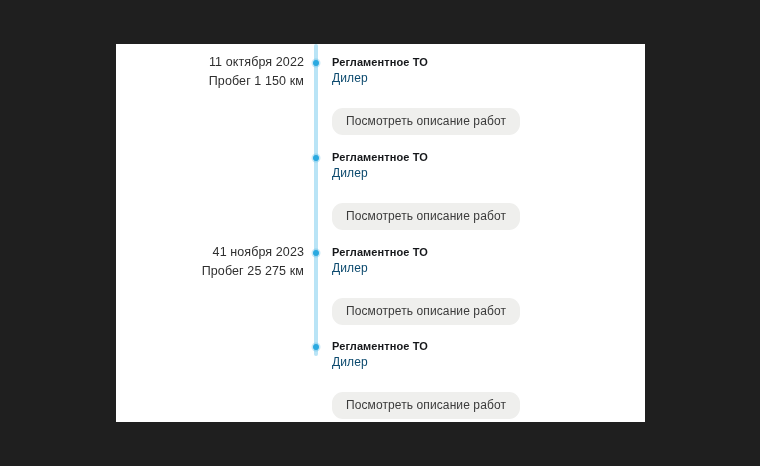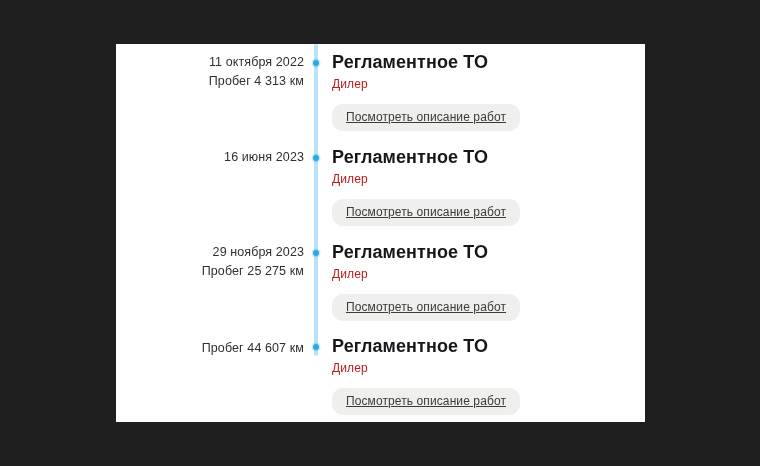--- a/index.html
+++ b/index.html
@@ -101,101 +101,97 @@
     box-shadow: 0 0 0 1.5px rgba(42,169,224,0.25);
   }
 
   .content-col {
     position: absolute;
     left: 216px;
     top: 0px;
     width: 300px;
   }
   .event-title {
-    font-size: 18px;
+    font-size: 11px;
     font-weight: bold;
     color: #15171a;
     line-height: 17px;
     letter-spacing: 0.1px;
     white-space: nowrap;
   }
   .event-source {
     font-size: 12px;
-    color: #b91c1c;
+    color: #0c4a6e;
     line-height: 15px;
-    margin-top: 6px;
     letter-spacing: 0.1px;
     white-space: nowrap;
   }
   .details-button {
     display: inline-block;
-    margin-top: 12px;
+    margin-top: 22px;
     padding: 6px 14px 7px 14px;
     background: #efefed;
     border: none;
     border-radius: 11px;
     font-family: "Liberation Sans", "DejaVu Sans", sans-serif;
     font-size: 12px;
     color: #3b3b3b;
     letter-spacing: 0.1px;
     white-space: nowrap;
     cursor: pointer;
-    text-decoration: underline;
   }
 </style>
 </head>
 <body>
 
 <div id="screen">
 
   <div id="card">
 
     <div class="timeline-axis"></div>
 
     <div class="row row-1">
       <div class="date-col">
         <div class="date-line">11 октября 2022</div>
-        <div class="mileage-line">Пробег 4 313 км</div>
+        <div class="mileage-line">Пробег 1 150 км</div>
       </div>
       <div class="dot"></div>
       <div class="content-col">
         <div class="event-title">Регламентное ТО</div>
         <div class="event-source">Дилер</div>
         <button class="details-button">Посмотреть описание работ</button>
       </div>
     </div>
 
     <div class="row row-2">
       <div class="date-col">
-        <div class="date-line">16 июня 2023</div>
       </div>
       <div class="dot"></div>
       <div class="content-col">
         <div class="event-title">Регламентное ТО</div>
         <div class="event-source">Дилер</div>
         <button class="details-button">Посмотреть описание работ</button>
       </div>
     </div>
 
     <div class="row row-3">
       <div class="date-col">
-        <div class="date-line">29 ноября 2023</div>
+        <div class="date-line">41 ноября 2023</div>
         <div class="mileage-line">Пробег 25 275 км</div>
       </div>
       <div class="dot"></div>
       <div class="content-col">
         <div class="event-title">Регламентное ТО</div>
         <div class="event-source">Дилер</div>
         <button class="details-button">Посмотреть описание работ</button>
       </div>
     </div>
 
     <div class="row row-4">
       <div class="date-col">
-        <div class="mileage-line">Пробег 44 607 км</div>
       </div>
       <div class="dot"></div>
       <div class="content-col">
         <div class="event-title">Регламентное ТО</div>
         <div class="event-source">Дилер</div>
         <button class="details-button">Посмотреть описание работ</button>
       </div>
     </div>
 
   </div>

